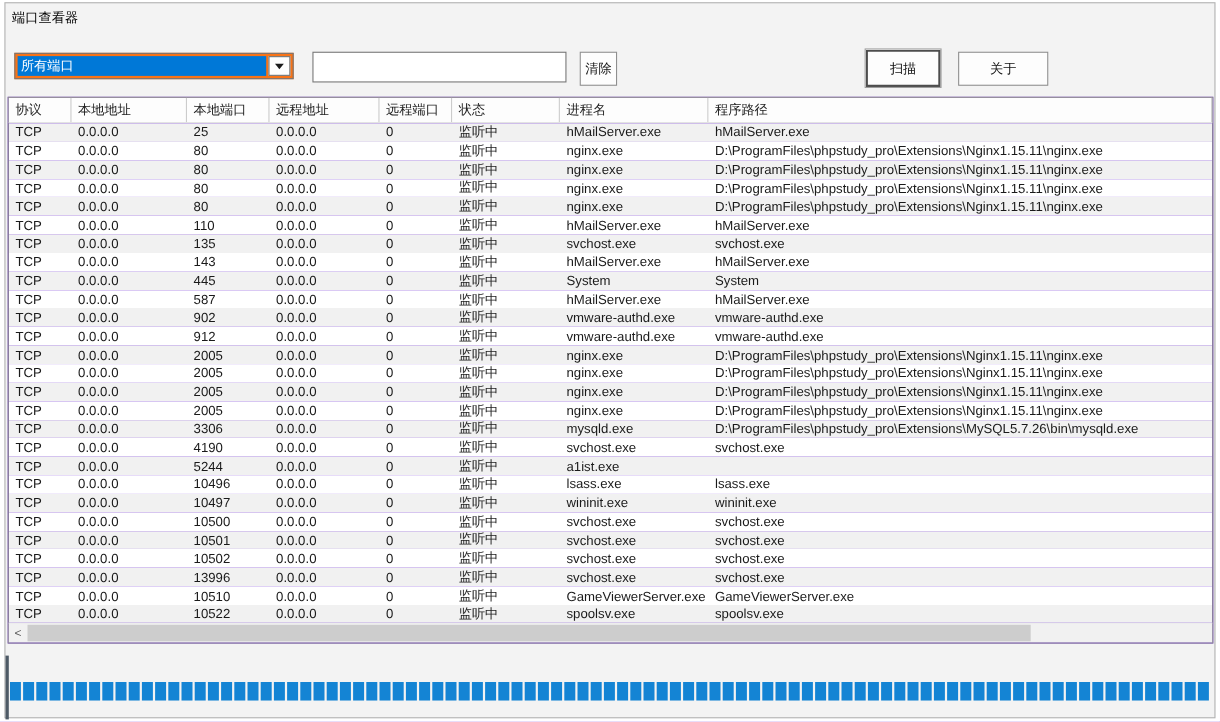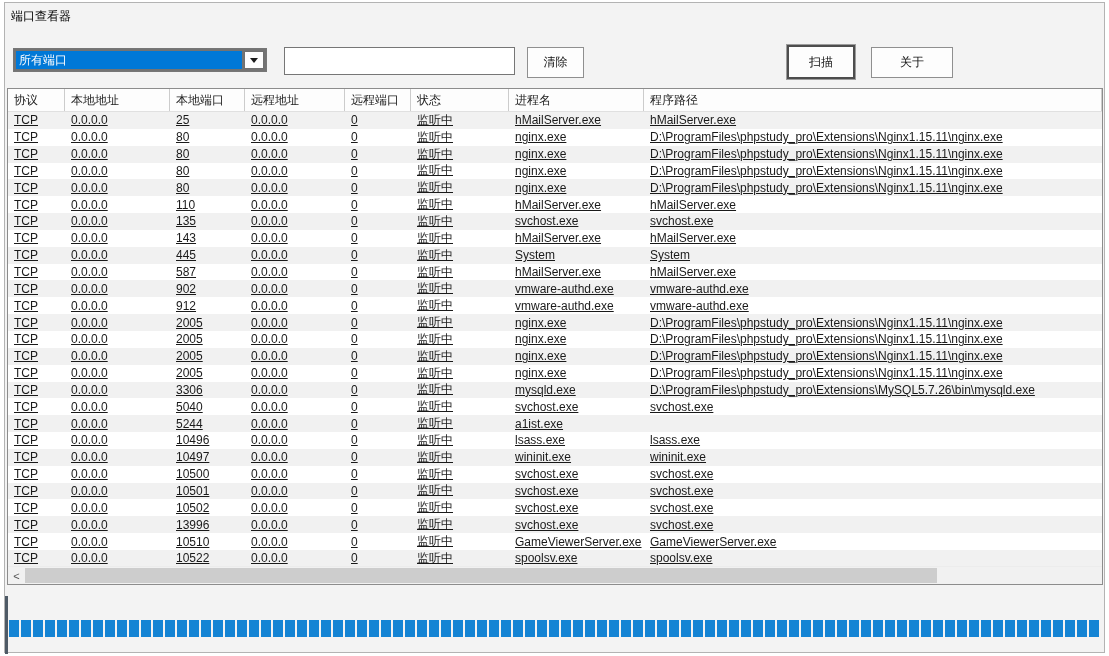--- a/index.html
+++ b/index.html
@@ -4,45 +4,45 @@
 <style>
   * { box-sizing: border-box; margin: 0; padding: 0; }
   html,body { width:1109px; height:656px; background:#ffffff; overflow:hidden;
     font-family:"Liberation Sans","DejaVu Sans",sans-serif; font-size:12px; color:#1a1a1a; }
   .window { position:absolute; left:4px; top:2px; width:1101px; height:651px;
     border:1px solid #b3b3b3; background:#f3f3f3; }
   .title { position:absolute; left:6px; top:5px; color:#000; }
 
   
   .combo { position:absolute; left:8px; top:45px; width:254px; height:24px;
-    background:#737373; border:1px solid #767676; display:flex; align-items:stretch; padding:2px; }
+    background:#f97316; border:1px solid #767676; display:flex; align-items:stretch; padding:2px; }
   .combo-sel { flex:1; background:#0078d7; color:#fff; display:flex; align-items:center;
     padding-left:3px; overflow:hidden; white-space:nowrap; }
   .combo-btn { width:20px; margin-left:2px; border:1px solid #707070; background:#fdfdfd;
     display:flex; align-items:center; justify-content:center; }
   .arrow-down { width:0; height:0; border-left:4px solid transparent; border-right:4px solid transparent;
     border-top:5px solid #1a1a1a; }
   .searchbox { position:absolute; left:279px; top:44px; width:231px; height:28px;
     border:1px solid #767676; background:#fff; padding:0 4px; font:inherit; }
   .btn { position:absolute; background:#fdfdfd; border:1px solid #8f8f8f;
     display:flex; align-items:center; justify-content:center; font-size:12px; color:#111; }
-  .btn-clear { left:522px; top:44px; width:57px; height:31px; }
+  .btn-clear { left:522px; top:44px; width:34px; height:31px; }
   .btn-scan  { left:781px; top:41px; width:70px; height:36px;
     box-shadow: inset 0 0 0 2px #4d4d4d; border-color:#9c9c9c; }
   .btn-about { left:866px; top:44px; width:82px; height:31px; }
 
   
   .list { position:absolute; left:2px; top:85px; width:1096px; height:497px;
     border:1px solid #8c8c8c; background:#6d28d9; display:flex; flex-direction:column; }
   .lheader { height:23px; display:flex; background:#fdfdfd; border-bottom:1px solid #e0e0e0;
     flex:0 0 auto; color:#222; }
   .hcell { display:flex; align-items:center; padding-left:6px; border-right:1px solid #cccccc;
     white-space:nowrap; overflow:hidden; }
   .rows { flex:1 1 auto; overflow:hidden; }
-  .trow { height:16.85px; display:flex; align-items:center; background:#fff;text-decoration:underline; }
+  .trow { height:16.85px; display:flex; align-items:center; background:#fff; }
   .trow.alt { background:#f1f1f1; }
   .tcell { padding-left:6px; white-space:nowrap; overflow:hidden; height:100%;
     display:flex; align-items:center; }
   .c0{width:57px;flex:0 0 auto}.c1{width:105px;flex:0 0 auto}.c2{width:75px;flex:0 0 auto}
   .c3{width:100px;flex:0 0 auto}.c4{width:66px;flex:0 0 auto}.c5{width:98px;flex:0 0 auto}
   .c6{width:135px;flex:0 0 auto}.c7{flex:1 1 auto}
 
   
   .hscroll { flex:0 0 17px; background:#f1f1f1; display:flex; align-items:center; border-top:1px solid #ececec; }
   .harrow { width:17px; height:17px; display:flex; align-items:center; justify-content:center;
@@ -259,21 +259,21 @@
           <div class="tcell c2">3306</div>
           <div class="tcell c3">0.0.0.0</div>
           <div class="tcell c4">0</div>
           <div class="tcell c5">监听中</div>
           <div class="tcell c6">mysqld.exe</div>
           <div class="tcell c7">D:\ProgramFiles\phpstudy_pro\Extensions\MySQL5.7.26\bin\mysqld.exe</div>
         </div>
         <div class="trow">
           <div class="tcell c0">TCP</div>
           <div class="tcell c1">0.0.0.0</div>
-          <div class="tcell c2">5040</div>
+          <div class="tcell c2">4190</div>
           <div class="tcell c3">0.0.0.0</div>
           <div class="tcell c4">0</div>
           <div class="tcell c5">监听中</div>
           <div class="tcell c6">svchost.exe</div>
           <div class="tcell c7">svchost.exe</div>
         </div>
         <div class="trow alt">
           <div class="tcell c0">TCP</div>
           <div class="tcell c1">0.0.0.0</div>
           <div class="tcell c2">5244</div>

